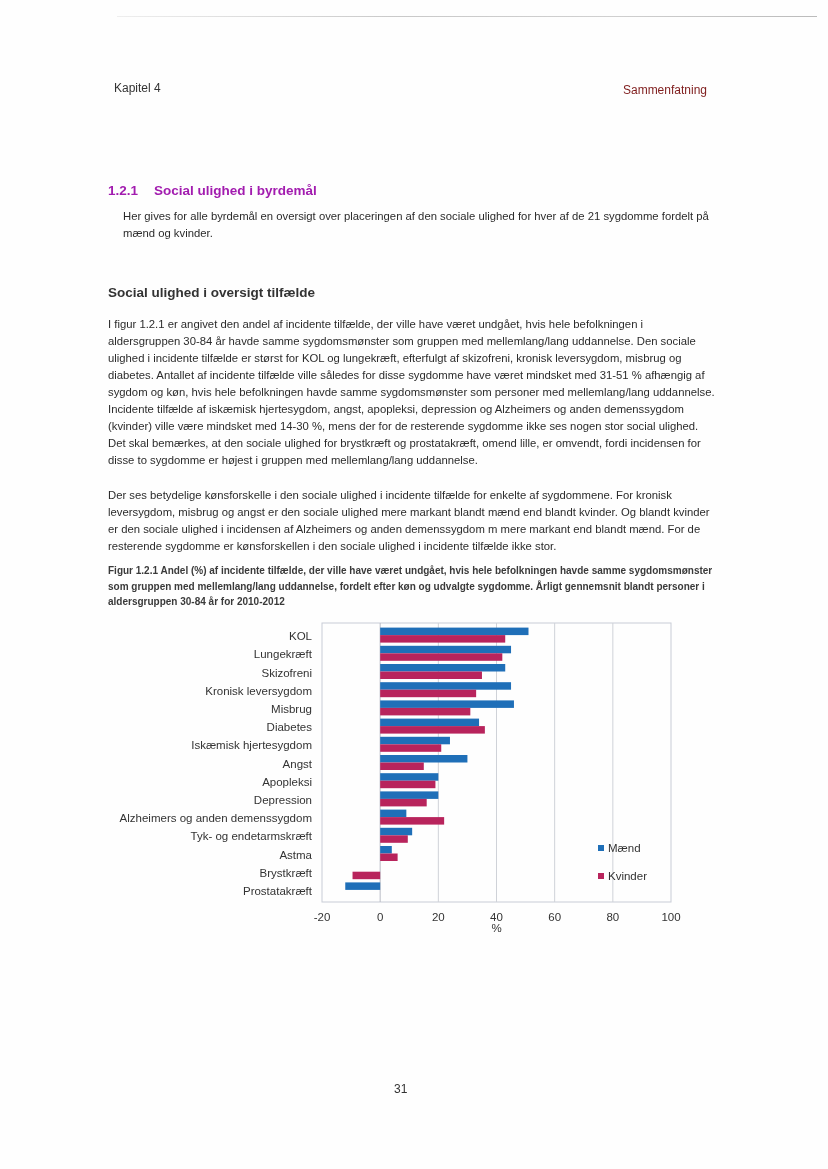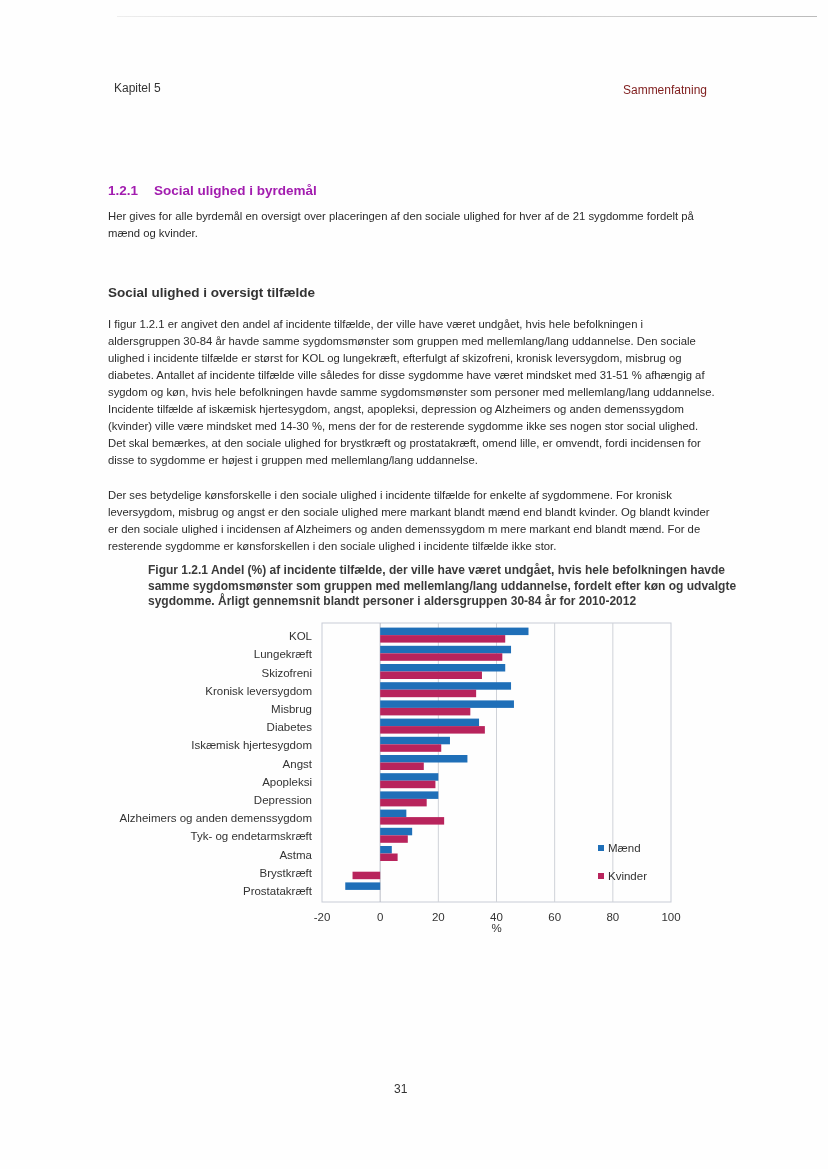--- a/index.html
+++ b/index.html
@@ -8,39 +8,39 @@
     font-family: "Liberation Sans", sans-serif; color: #2a2a2a;
   }
   .scan-line { position: absolute; left: 117px; top: 16px; width: 700px; height: 1px;
     background: linear-gradient(to right, #eee, #c9c9c9 40%, #d0d0d0 70%, #bbb); }
   .header-left { position: absolute; left: 114px; top: 81px; font-size: 12px; color: #333; }
   .header-right { position: absolute; right: 121px; top: 83px; font-size: 12px; color: #7f1d1d; }
   .h2 { position: absolute; left: 108px; top: 183px; font-size: 13.5px; font-weight: bold; color: #a21caf; }
   .h2 .num { display: inline-block; width: 46px; }
   .p { position: absolute; left: 108px; width: 610px; font-size: 11.3px; line-height: 17px; color: #2b2b2b; }
   .h3 { position: absolute; left: 108px; top: 285px; font-size: 13.5px; font-weight: bold; color: #333; }
-  .caption { position: absolute; left: 108px; top: 563px; width: 620px; font-size: 12px; line-height: 15.5px;
-    font-weight: bold; color: #3a3a3a; margin-left: 40px; }
+  .caption { position: absolute; left: 108px; top: 563px; width: 620px; font-size: 10px; line-height: 15.5px;
+    font-weight: bold; color: #3a3a3a; }
   .page-number { position: absolute; left: 394px; top: 1082px; font-size: 12px; color: #333; text-align: center; }
   #chart { position: absolute; left: 0; top: 0; }
   .tick-text { font-family: "Liberation Sans", sans-serif; font-size: 11.5px; fill: #333; }
   .cat-text { font-family: "Liberation Sans", sans-serif; font-size: 11.5px; fill: #333; }
 </style>
 </head>
 <body>
 
 <div class="scan-line"></div>
 
-<div class="header-left">Kapitel 5</div>
+<div class="header-left">Kapitel 4</div>
 <div class="header-right">Sammenfatning</div>
 
 <div class="h2">
   <span class="num">1.2.1</span><span>Social ulighed i byrdemål</span>
 </div>
-<div class="p" style="top:208px;">Her gives for alle byrdemål en oversigt over placeringen af den sociale ulighed for hver af de 21 sygdomme fordelt på mænd og kvinder.</div>
+<div class="p" style="top:208px;margin-left:15px;">Her gives for alle byrdemål en oversigt over placeringen af den sociale ulighed for hver af de 21 sygdomme fordelt på mænd og kvinder.</div>
 
 <div class="h3">Social ulighed i oversigt tilfælde</div>
 <div class="p" style="top:316px;">I figur 1.2.1 er angivet den andel af incidente tilfælde, der ville have været undgået, hvis hele befolkningen i aldersgruppen 30-84 år havde samme sygdomsmønster som gruppen med mellemlang/lang uddannelse. Den sociale ulighed i incidente tilfælde er størst for KOL og lungekræft, efterfulgt af skizofreni, kronisk leversygdom, misbrug og diabetes. Antallet af incidente tilfælde ville således for disse sygdomme have været mindsket med 31-51 % afhængig af sygdom og køn, hvis hele befolkningen havde samme sygdomsmønster som personer med mellemlang/lang uddannelse. Incidente tilfælde af iskæmisk hjertesygdom, angst, apopleksi, depression og Alzheimers og anden demenssygdom (kvinder) ville være mindsket med 14-30 %, mens der for de resterende sygdomme ikke ses nogen stor social ulighed. Det skal bemærkes, at den sociale ulighed for brystkræft og prostatakræft, omend lille, er omvendt, fordi incidensen for disse to sygdomme er højest i gruppen med mellemlang/lang uddannelse.</div>
 <div class="p" style="top:487px;">Der ses betydelige kønsforskelle i den sociale ulighed i incidente tilfælde for enkelte af sygdommene. For kronisk leversygdom, misbrug og angst er den sociale ulighed mere markant blandt mænd end blandt kvinder. Og blandt kvinder er den sociale ulighed i incidensen af Alzheimers og anden demenssygdom m mere markant end blandt mænd. For de resterende sygdomme er kønsforskellen i den sociale ulighed i incidente tilfælde ikke stor.</div>
 
 <div class="caption">Figur 1.2.1   Andel (%) af incidente tilfælde, der ville have været undgået, hvis hele befolkningen havde samme sygdomsmønster som gruppen med mellemlang/lang uddannelse, fordelt efter køn og udvalgte sygdomme. Årligt gennemsnit blandt personer i aldersgruppen 30-84 år for 2010-2012</div>
 
 <svg id="chart" width="828" height="1169">
   <g id="plot-frame">
       <rect x="322" y="623" width="349" height="279" fill="none" stroke="#c8ccd6" stroke-width="1"></rect>

